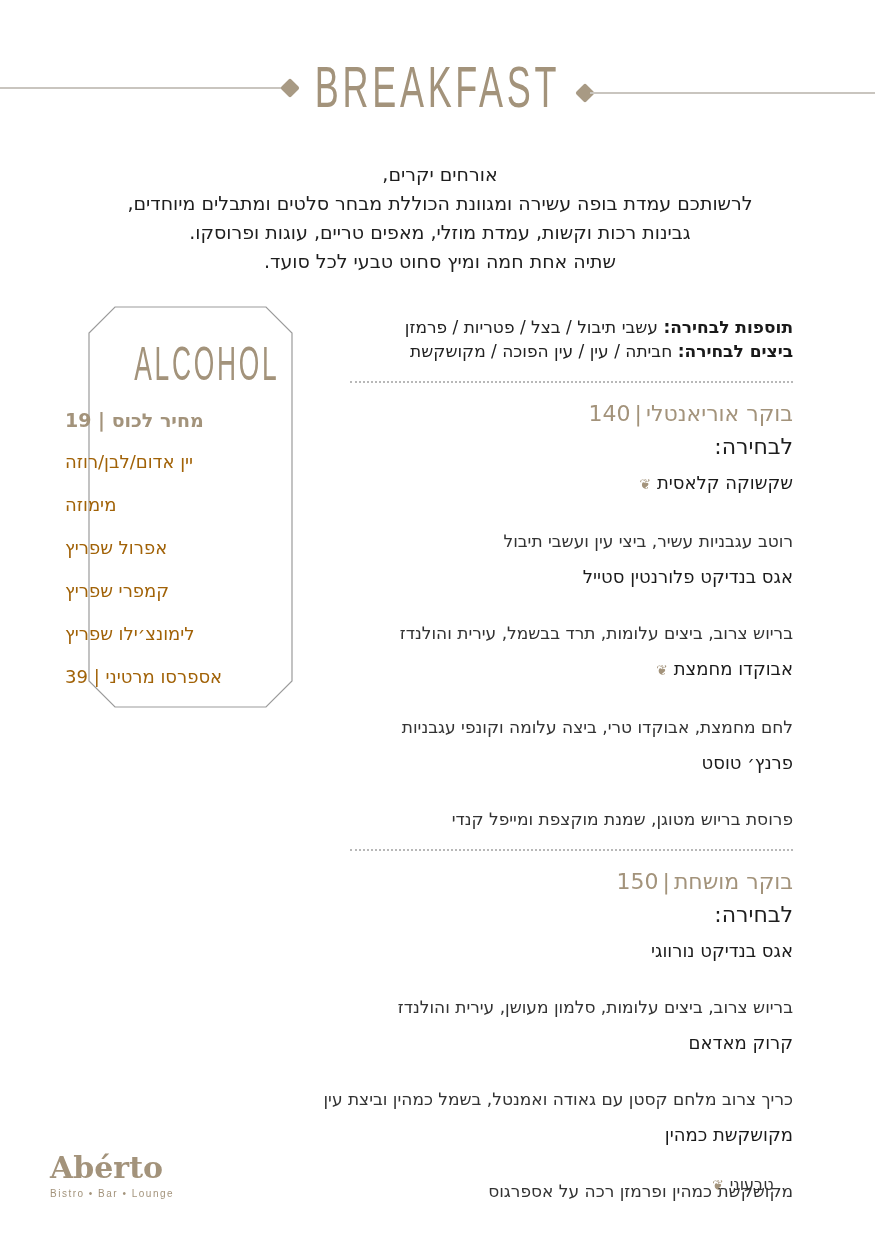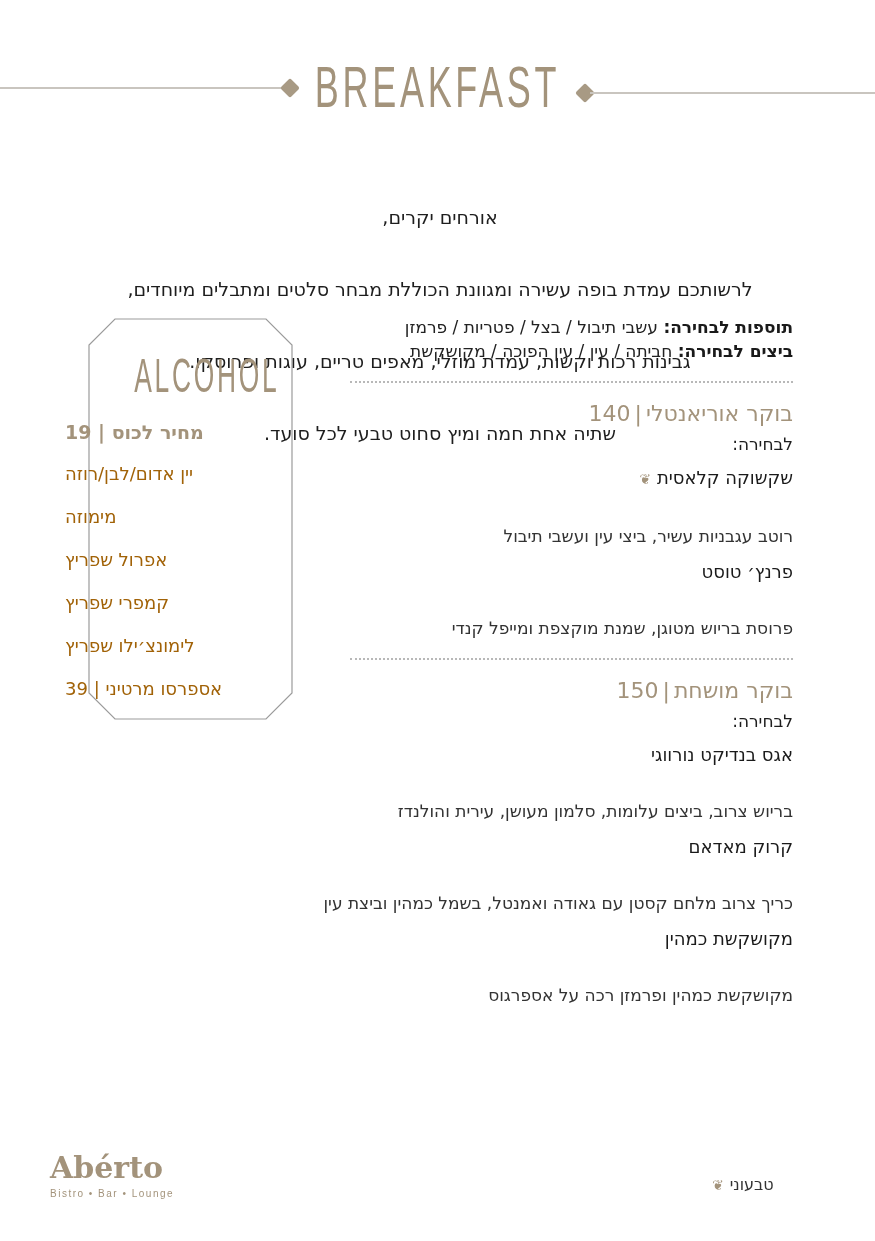--- a/index.html
+++ b/index.html
@@ -16,39 +16,39 @@
     .header .title {
       position:absolute; left:0; width:875px; top:-2px; text-align:center;
       font-family:"Liberation Sans Narrow","Liberation Sans", sans-serif;
       font-size:58px; letter-spacing:6px; color:#a3937b; font-weight:400;
       transform:scaleX(0.62); transform-origin:center;
     }
     .intro {
       position:absolute; top:160px; left:60px; width:760px; text-align:center; direction:rtl;
       font-size:19px; line-height:29px; color:#1e1e1e;
     }
-    .intro div { white-space:nowrap;margin-top:43px; }
+    .intro div { white-space:nowrap; }
     .alcohol-box {
-      position:absolute; left:88px; top:318px; width:171px; height:402px;
+      position:absolute; left:88px; top:306px; width:171px; height:402px;
     }
     .alcohol-box svg { position:absolute; left:0; top:0; }
     .alcohol-title {
       position:absolute; top:30px; left:0; width:205px; text-align:center;
       font-family:"Liberation Sans", sans-serif; font-size:48px; color:#a3937b; letter-spacing:5px;
       transform:scaleX(0.55); transform-origin:center;
     }
     .alc-list { position:absolute; top:103px; right:14px; width:180px; direction:rtl; text-align:left; }
     .alc-price { font-size:19px; font-weight:bold; color:#a3937b; margin-bottom:18px; }
     .alc-item { font-size:18px; color:#a16207; height:43px; line-height:26px; }
     .menu { position:absolute; left:350px; top:315px; width:443px; direction:rtl; text-align:right; }
     .sec-title { font-size:22px; color:#a3937b; margin-bottom:8px; }
     .sec-title .bar { color:#a3937b; margin:0 4px; }
     .line { font-size:17px; line-height:24px; color:#222; }
     .line b { font-weight:bold; color:#1a1a1a; }
-    .choose { font-size:17px; color:#1e1e1e; margin-bottom:12px; }
+    .choose { font-size:22px; color:#1e1e1e; margin-bottom:12px; }
     .dish { margin-bottom:12px; }
     .dish-name { font-size:18px; color:#1a1a1a; line-height:23px; }
     .dish-desc { font-size:17px; color:#333; line-height:23px; white-space:nowrap;margin-top:34px; }
     .leaf { display:inline-block; color:#a3937b; font-size:14px; margin-right:6px; }
     .divider { border-top:2px dotted #b8b8b8; margin:18px 0 18px 0; height:0; }
     .logo { position:absolute; left:50px; top:1148px; width:150px; }
     .logo .name { font-family:"DejaVu Serif", serif; font-size:30px; color:#a3937b; font-weight:bold; letter-spacing:0px; line-height:40px; }
     .logo .tag { font-family:"Liberation Sans", sans-serif; font-size:10px; color:#a3937b; letter-spacing:1.5px; }
     .legend { position:absolute; left:712px; top:1175px; direction:rtl; font-size:16px; color:#333; }
     .legend .leaf { margin-right:6px; }
@@ -103,20 +103,28 @@
 
   <div>
     <div class="sec-title">
       <span>בוקר אוריאנטלי</span><span class="bar">|</span><span>140</span>
     </div>
     <div class="choose">לבחירה:</div>
     <div class="dish">
       <div class="dish-name"><span>שקשוקה קלאסית</span><span class="leaf">❦</span></div>
       <div class="dish-desc">רוטב עגבניות עשיר, ביצי עין ועשבי תיבול</div>
     </div>
+    <div class="dish">
+      <div class="dish-name">אגס בנדיקט פלורנטין סטייל</div>
+      <div class="dish-desc">בריוש צרוב, ביצים עלומות, תרד בבשמל, עירית והולנדז</div>
+    </div>
+    <div class="dish">
+      <div class="dish-name"><span>אבוקדו מחמצת</span><span class="leaf">❦</span></div>
+      <div class="dish-desc">לחם מחמצת, אבוקדו טרי, ביצה עלומה וקונפי עגבניות</div>
+    </div>
     <div class="dish" style="margin-bottom:0;">
       <div class="dish-name">פרנץ׳ טוסט</div>
       <div class="dish-desc">פרוסת בריוש מטוגן, שמנת מוקצפת ומייפל קנדי</div>
     </div>
   </div>
   <div class="divider"></div>
 
   <div>
     <div class="sec-title">
       <span>בוקר מושחת</span><span class="bar">|</span><span>150</span>

